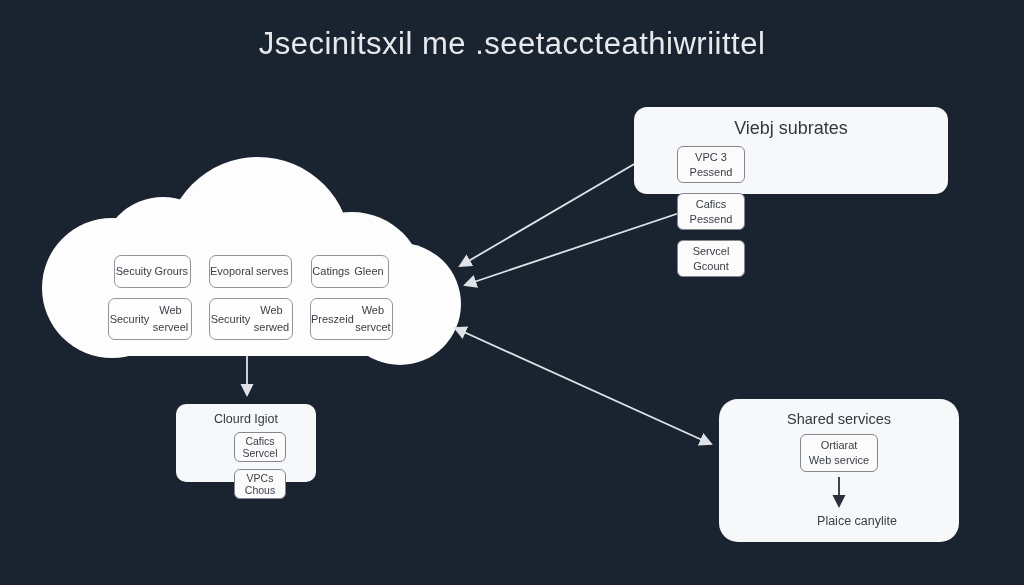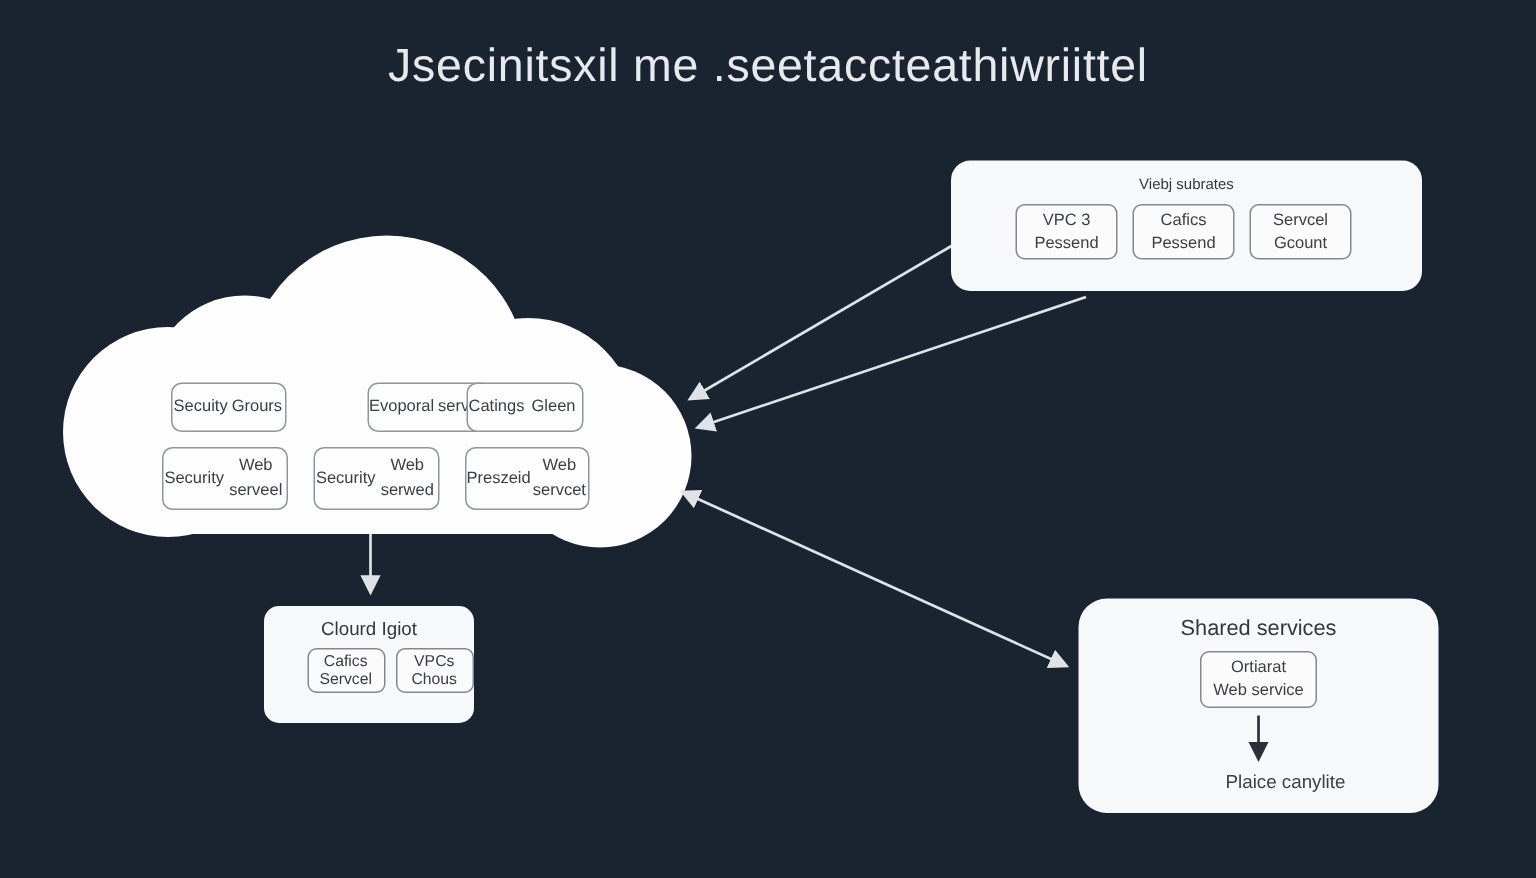--- a/index.html
+++ b/index.html
@@ -26,22 +26,22 @@
   .nbox .l1,.nbox .l2{display:block;width:100%;}
   .row1{font-size:11px;line-height:13.5px;}
   .row2{font-size:11px;line-height:17px;}
 
   
   .panel{
     position:absolute;background:#f7f8f9;border-radius:13px;
     box-sizing:border-box;color:#33383e;
     display:flex;flex-direction:column;align-items:center;
   }
-  .panel .ptitle{font-size:10px;color:#33383e;}
-  .pboxes{display:flex;flex-direction:row;padding-left:28px;}
+  .panel .ptitle{font-size:18px;color:#33383e;}
+  .pboxes{display:flex;flex-direction:column;padding-left:28px;}
   .pbox{
     background:#fbfbfc;border:1.5px solid #82888f;border-radius:6px;
     display:flex;flex-direction:column;align-items:center;justify-content:center;
     font-size:11px;line-height:14px;color:#3b4046;text-align:center;
     box-sizing:border-box;
   }
 
   
   #panel-web-subnets{left:634px;top:107px;width:314px;height:87px;}
   #panel-web-subnets .ptitle{margin-top:11px;}
@@ -92,21 +92,21 @@
       <line x1="724" y1="198" x2="465" y2="285" marker-end="url(#ah-light)"></line>
       <line x1="455" y1="328" x2="711" y2="444" marker-start="url(#ah-light)" marker-end="url(#ah-light)"></line>
       <line x1="247" y1="356" x2="247" y2="395" marker-end="url(#ah-light)"></line>
     </g>
   </svg>
 
   <div class="nbox row1" style="left:114px;top:255px;width:77px;height:33px;">
     <span class="l1">Secuity</span>
     <span class="l2">Grours</span>
   </div>
-  <div class="nbox row1" style="left:209px;top:255px;width:83px;height:33px;margin-left:36px;">
+  <div class="nbox row1" style="left:209px;top:255px;width:83px;height:33px;">
     <span class="l1">Evoporal</span>
     <span class="l2">serves</span>
   </div>
   <div class="nbox row1" style="left:311px;top:255px;width:78px;height:33px;">
     <span class="l1">Catings</span>
     <span class="l2">Gleen</span>
   </div>
   <div class="nbox row2" style="left:108px;top:298px;width:84px;height:42px;">
     <span class="l1">Security</span>
     <span class="l2">Web serveel</span>

